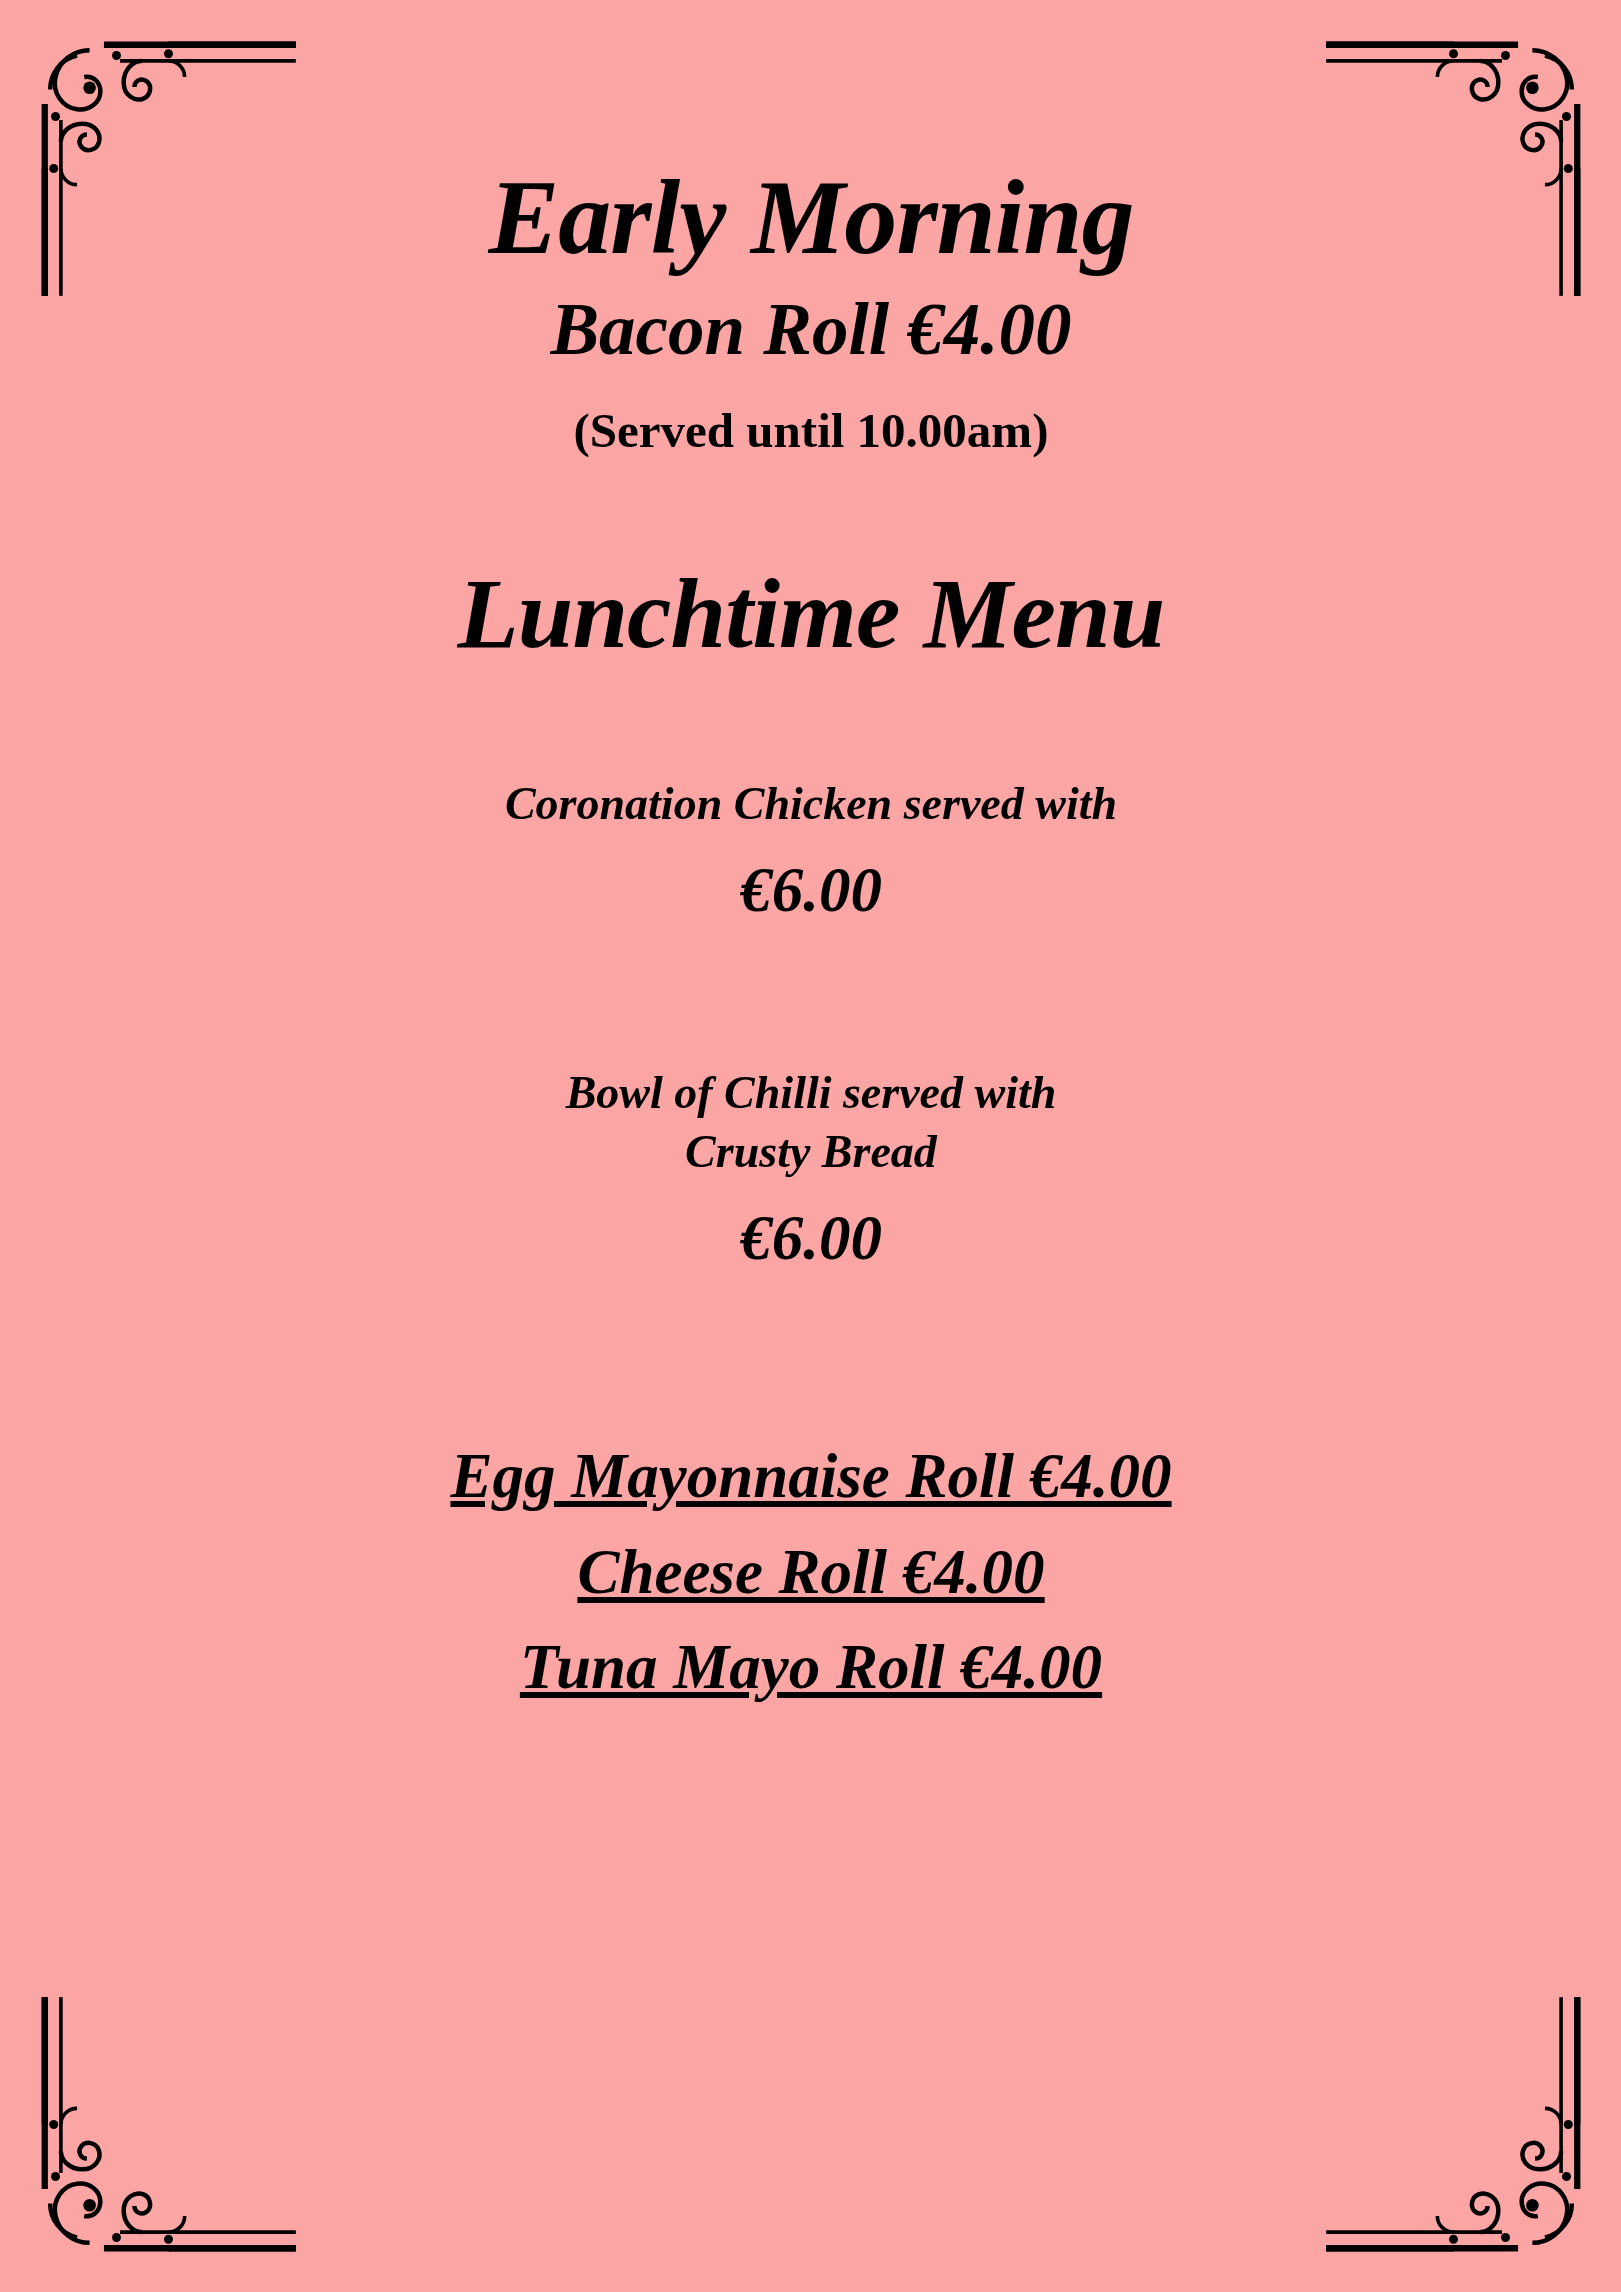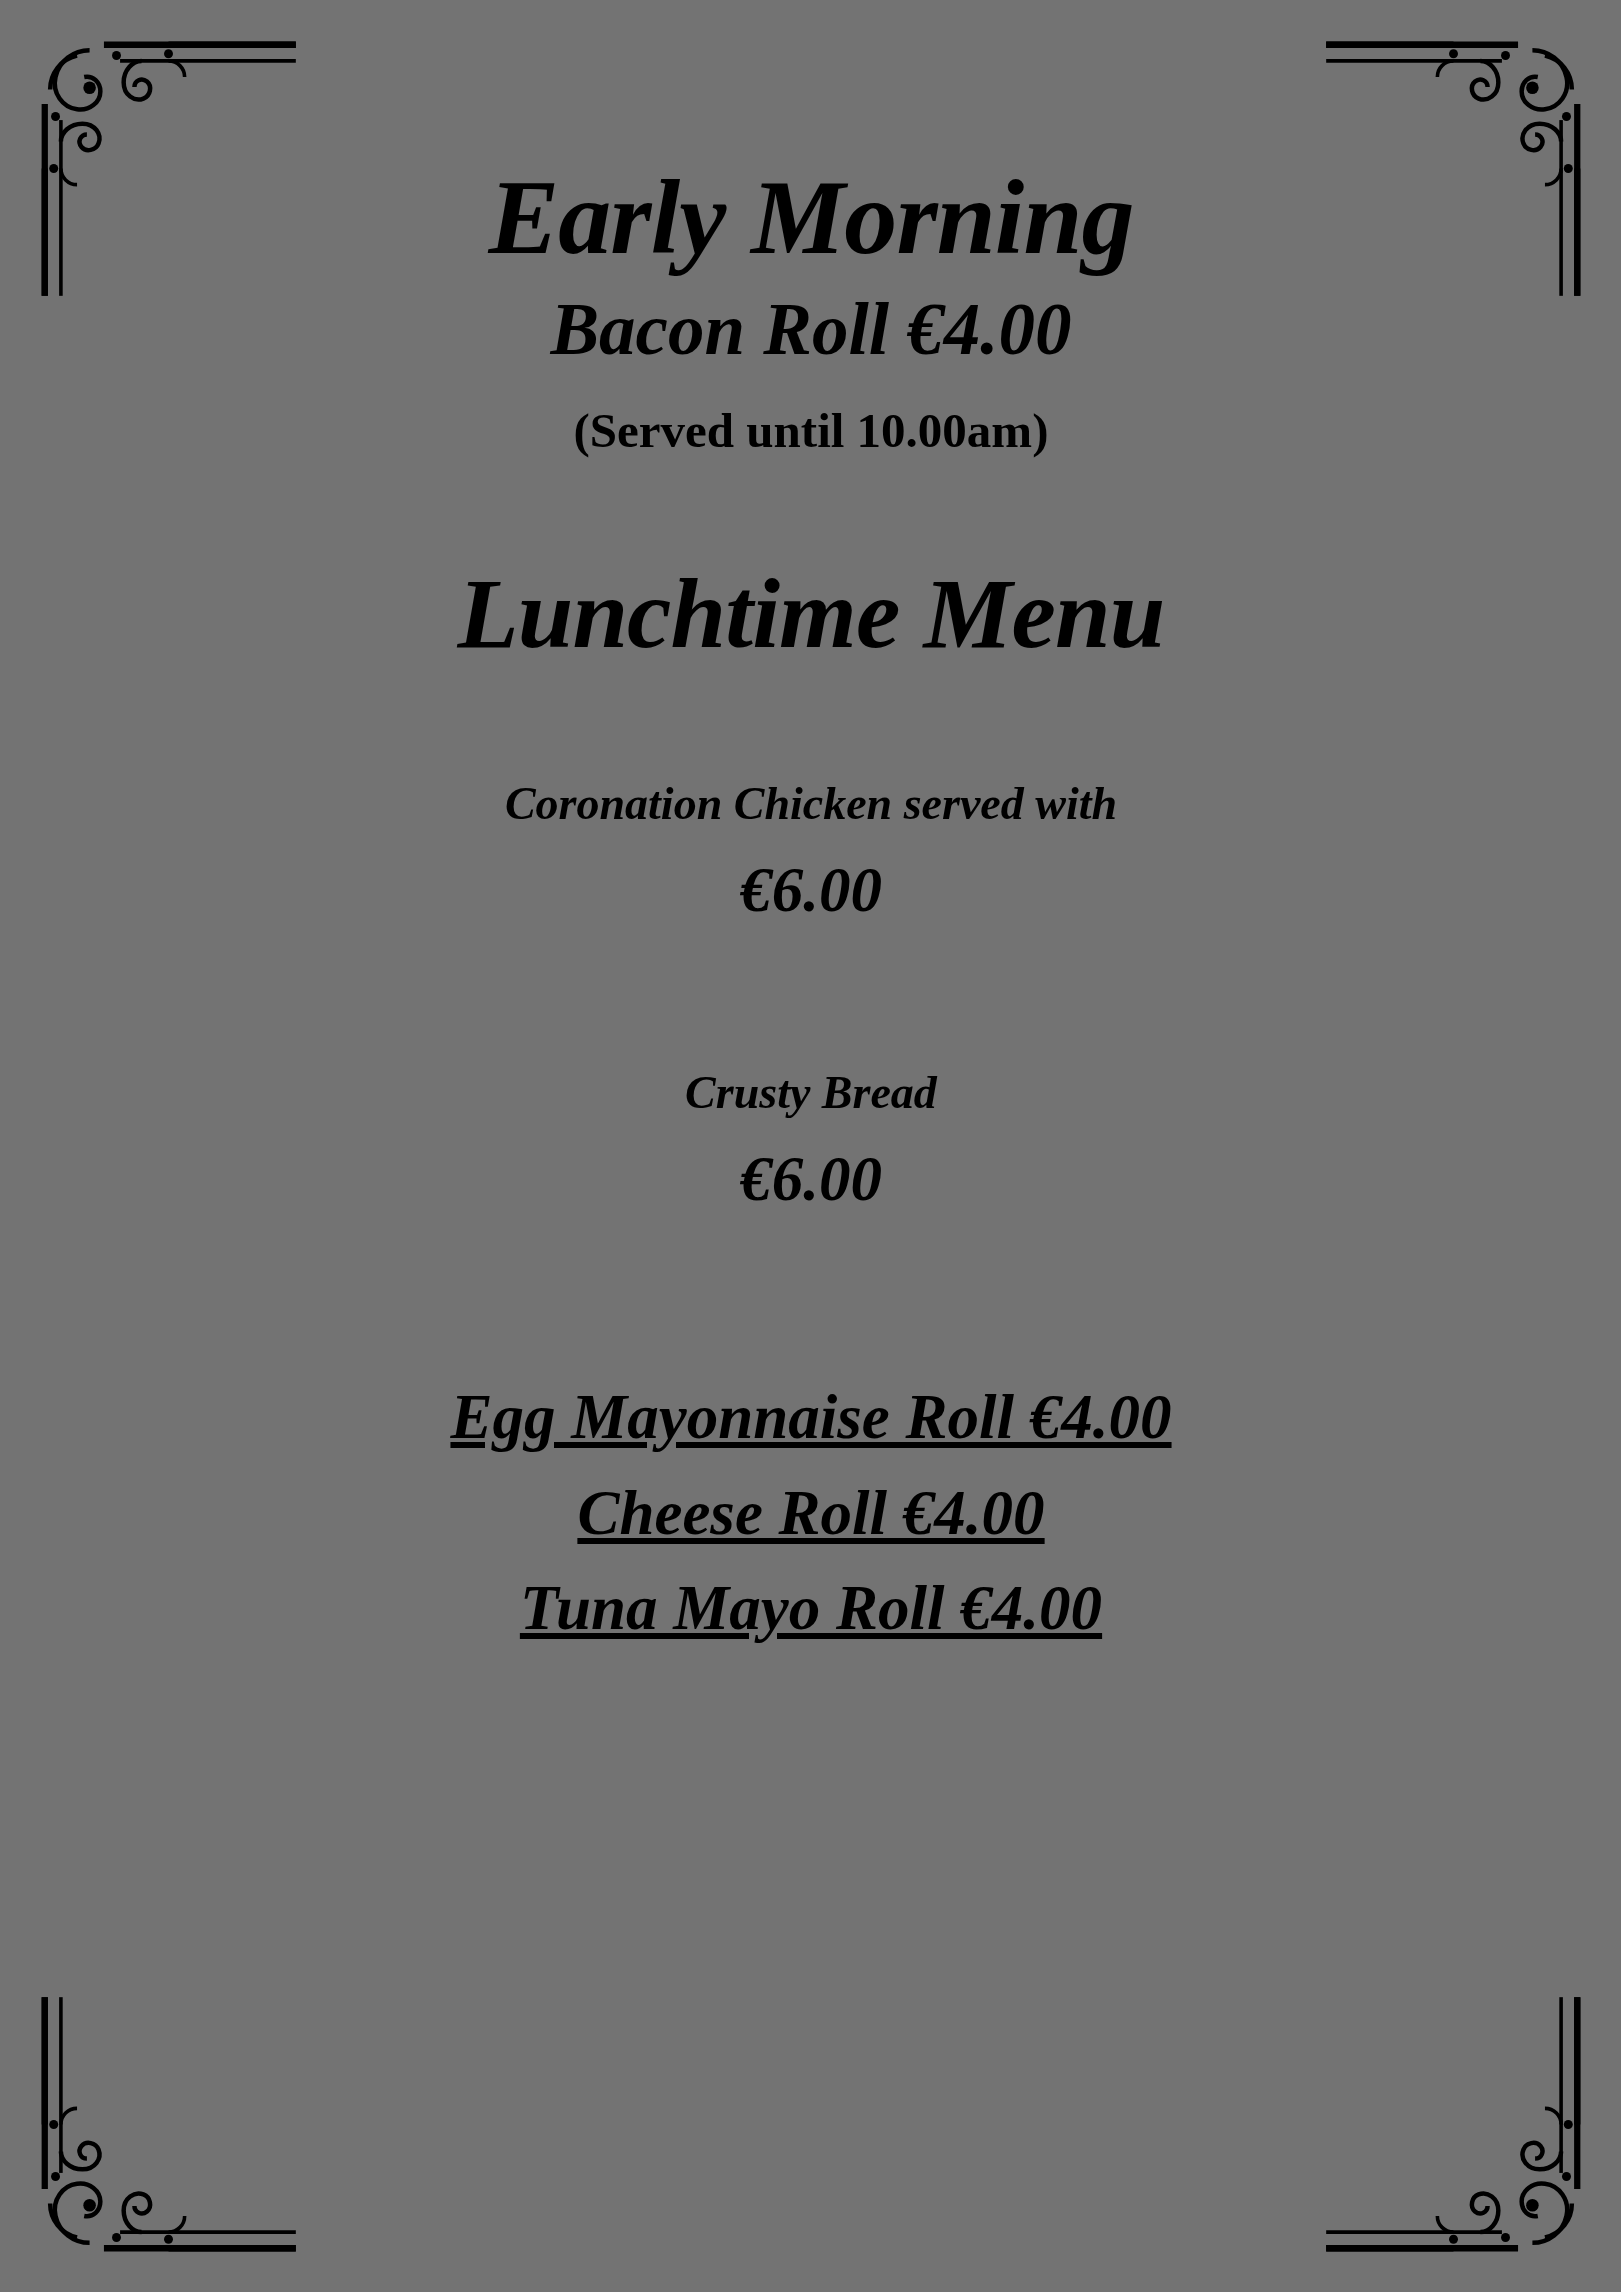--- a/index.html
+++ b/index.html
@@ -12,21 +12,21 @@
     height: 2293px;
     position: relative;
     font-family: "Liberation Serif", "DejaVu Serif", serif;
     color: #000000;
     overflow: hidden;
   }
 
   .page {
     position: absolute;
     inset: 0;
-    background: #737373;
+    background: #fca5a5;
   }
 
   
   .corner {
     position: absolute;
     width: 269px;
     height: 269px;
     pointer-events: none;
   }
   .corner svg { display: block; width: 100%; height: 100%; }
@@ -211,20 +211,21 @@
     <p class="served-note">(Served until 10.00am)</p>
 
     <h2 class="title-lunch">Lunchtime Menu</h2>
 
     <div class="menu-block">
       <p class="menu-line">Coronation Chicken served with</p>
       <p class="menu-price">€6.00</p>
     </div>
 
     <div class="menu-block">
+      <p class="menu-line">Bowl of Chilli served  with</p>
       <p class="menu-line">Crusty Bread</p>
       <p class="menu-price">€6.00</p>
     </div>
 
     <div class="rolls-block">
       <p class="roll-line">Egg Mayonnaise Roll €4.00</p>
       <p class="roll-line">Cheese Roll €4.00</p>
       <p class="roll-line">Tuna Mayo Roll €4.00</p>
     </div>
 

